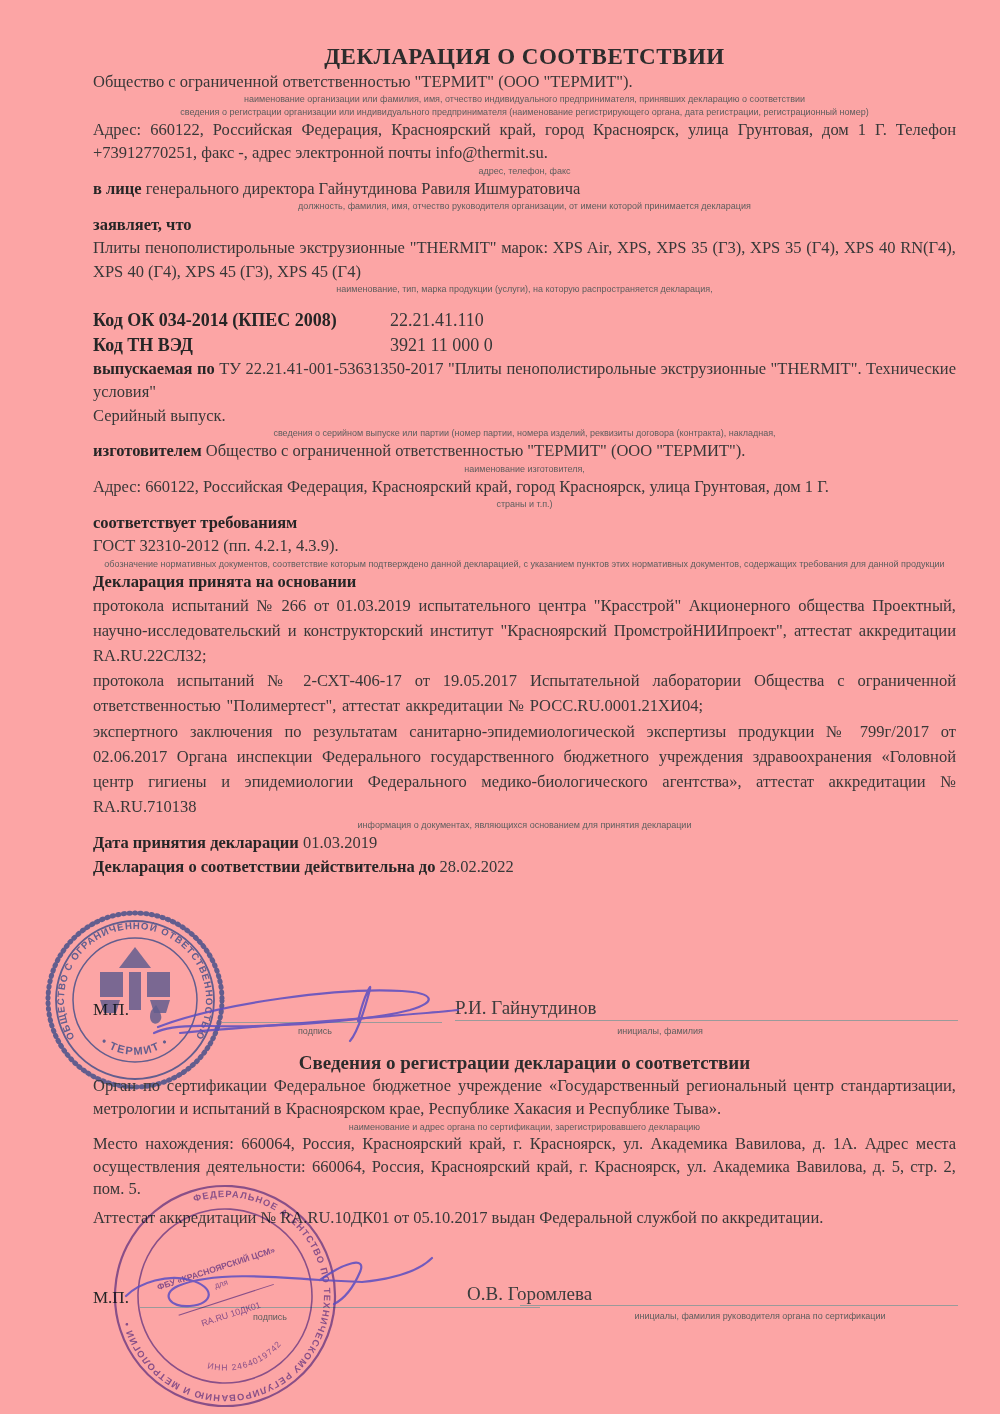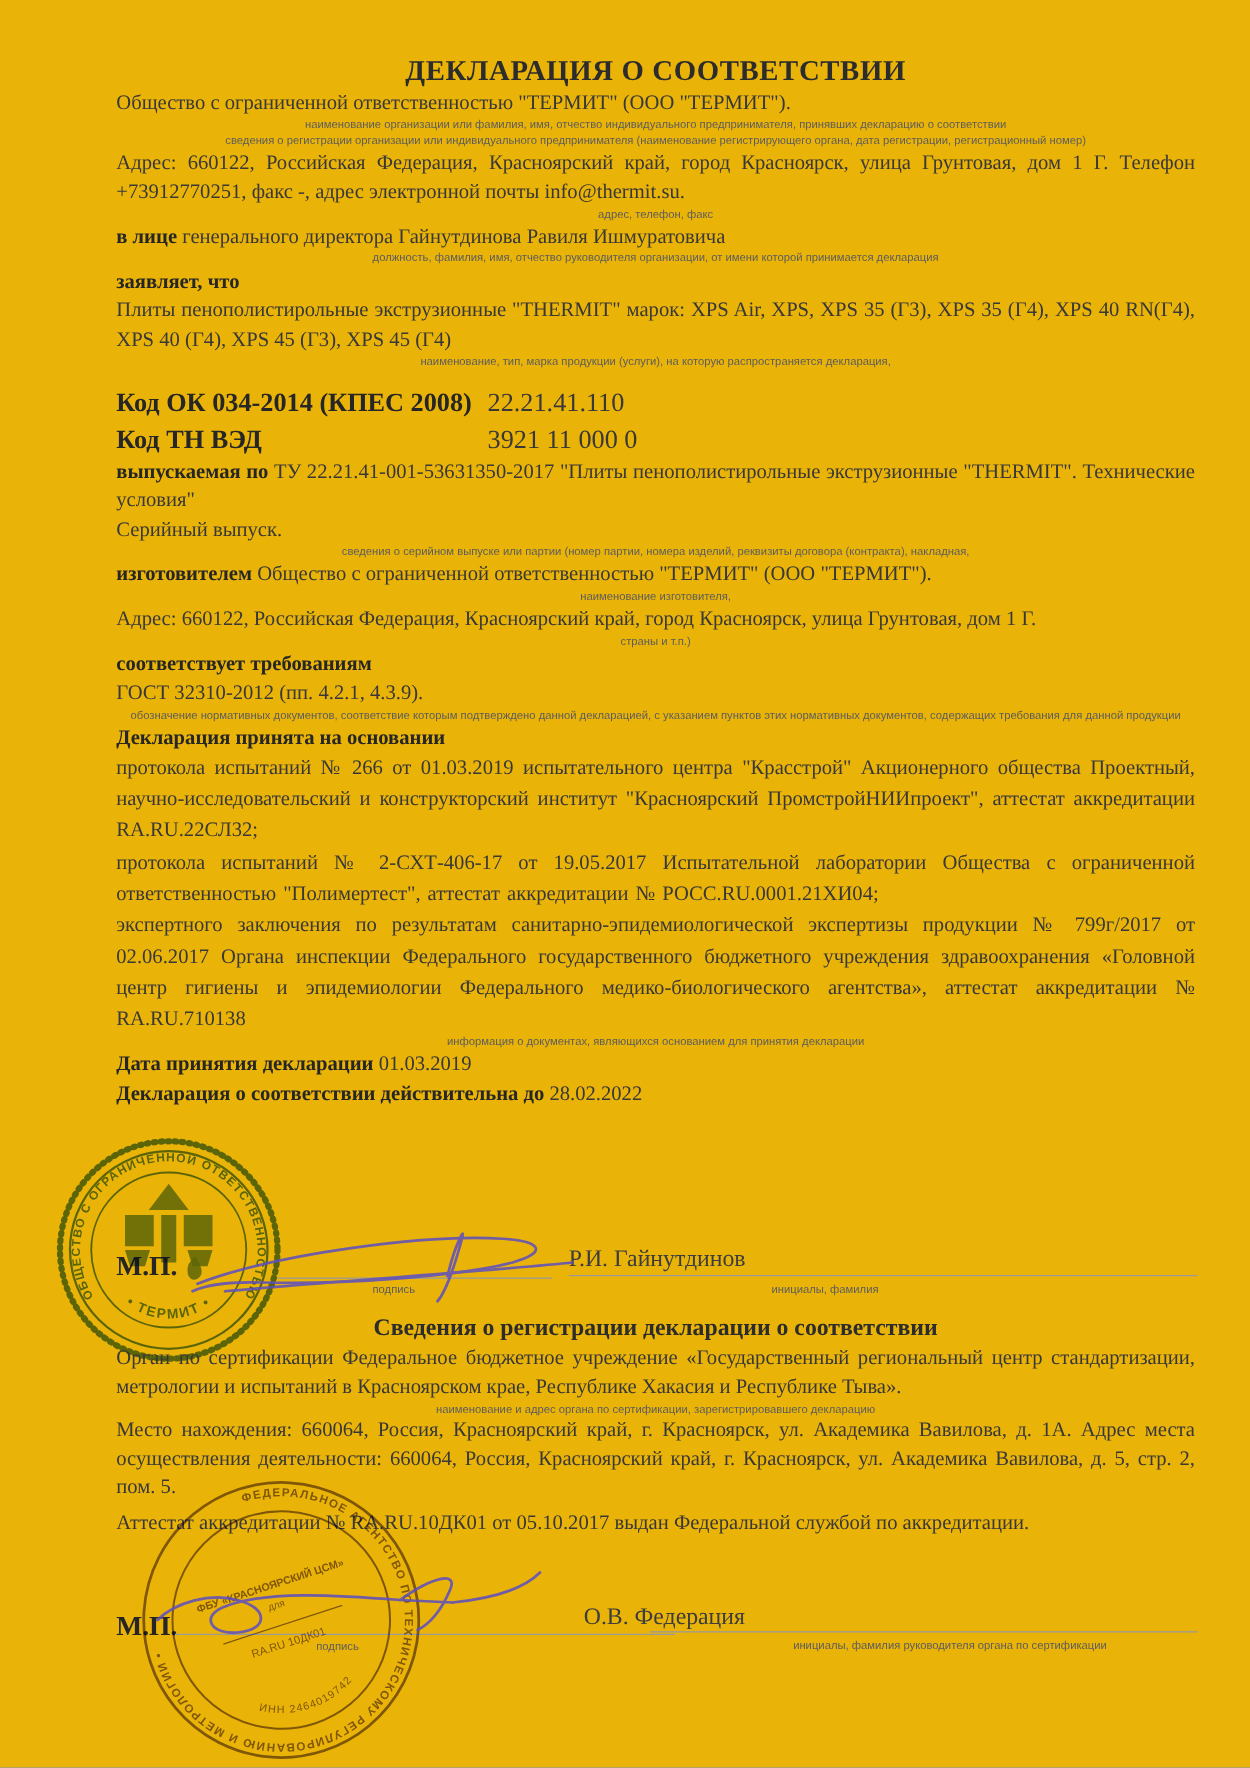--- a/index.html
+++ b/index.html
@@ -1,40 +1,40 @@
 <!DOCTYPE html>
 <html><head>
 <meta charset="utf-8">
 <style>
   html,body { margin:0; padding:0; background:#888; }
   .page {
     position:relative; width:1000px; height:1414px; margin:0 auto;
-    background:#eab308; overflow:hidden;
+    background:#fca5a5; overflow:hidden;
     font-family:"Liberation Serif", serif; color:#383838;
   }
   .content { position:absolute; left:93px; right:44px; top:0; }
   .section2 { position:absolute; left:93px; right:44px; top:1052px; }
   .doc-title { margin-top:44px; text-align:center; font-weight:bold; font-size:23px; letter-spacing:.5px; color:#2c2c2c; }
   p.body { margin:0; font-size:16.5px; line-height:1.42; text-align:justify; }
   p.nojust { text-align:left; }
   .cap {
     font-family:"Liberation Sans", sans-serif; font-size:9px; color:#5d5d5d;
     text-align:center; line-height:1.25; margin:1px 0 0 0;
   }
   b, .bold { font-weight:bold; color:#262626; }
   .mt26{margin-top:26px;} .mt14{margin-top:14px;} .mt12{margin-top:12px;}
   .mt10{margin-top:10px;} .mt8{margin-top:8px;} .mt16{margin-top:16px;}
-  .code-block { margin-top:13px; font-size:21px; line-height:1.35; }
+  .code-block { margin-top:13px; font-size:18px; line-height:1.35; }
   .code-row { display:flex; }
   .code-label { width:297px; font-weight:bold; color:#262626; }
   .basis p { line-height:1.52; word-spacing:1.5px; }
   .heading2 { text-align:center; font-weight:bold; font-size:19px; color:#2c2c2c; margin:0; }
   
   .abs { position:absolute; }
-  .mp { font-weight:bold; font-size:22px; color:#262626; }
+  .mp { font-weight:normal; font-size:17px; color:#262626; }
   .sigline { border-top:1px solid #9a9a9a; height:0; }
   .name { font-size:19px; color:#3d3d3d; white-space:nowrap; }
   .cap-abs { font-family:"Liberation Sans", sans-serif; font-size:9px; color:#5d5d5d; text-align:center; }
   .stamp { mix-blend-mode:multiply; opacity:.88; pointer-events:none; }
   .sig-ink { pointer-events:none; }
 </style>
 </head>
 <body>
 
 <div class="page">
@@ -142,21 +142,21 @@
     <p class="heading2">Сведения о регистрации декларации о соответствии</p>
     <p class="body mt12">Орган по сертификации Федеральное бюджетное учреждение «Государственный региональный центр стандартизации, метрологии и испытаний в Красноярском крае, Республике Хакасия и Республике Тыва».</p>
     <p class="cap">наименование и адрес органа по сертификации, зарегистрировавшего декларацию</p>
     <p class="body mt8" style="line-height:1.36;">Место нахождения: 660064, Россия, Красноярский край, г. Красноярск, ул. Академика Вавилова, д. 1А. Адрес места осуществления деятельности: 660064, Россия, Красноярский край, г. Красноярск, ул. Академика Вавилова, д. 5, стр. 2, пом. 5.</p>
     <p class="body nojust" style="margin-top:6px;">Аттестат аккредитации № RA.RU.10ДК01 от 05.10.2017 выдан Федеральной службой по аккредитации.</p>
   </div>
 
   <div class="abs mp" style="left:93px; top:1288px;">М.П.</div>
   <div class="abs sigline" style="left:140px; top:1307px; width:400px;"></div>
   <div class="abs cap-abs" style="left:190px; top:1312px; width:160px;">подпись</div>
-  <div class="abs name" style="left:467px; top:1283px;">О.В. Федерация</div>
+  <div class="abs name" style="left:467px; top:1283px;">О.В. Горомлева</div>
   <div class="abs sigline" style="left:520px; top:1305px; width:438px;"></div>
   <div class="abs cap-abs" style="left:560px; top:1311px; width:400px;">инициалы, фамилия руководителя органа по сертификации</div>
 
   <svg class="abs stamp" style="left:105px; top:1178px;" width="240" height="236" viewBox="0 0 240 236">
     <g transform="rotate(-18 120 118)">
       <circle cx="120" cy="118" r="110" fill="none" stroke-width="2.2" stroke="#7b68cc"></circle>
       <circle cx="120" cy="118" r="87" fill="none" stroke-width="1.6" stroke="#7b68cc"></circle>
       <defs>
           <path id="ringPath2" d="M 120 19 A 99 99 0 1 1 119.9 19" fill="none"></path>
         </defs>

